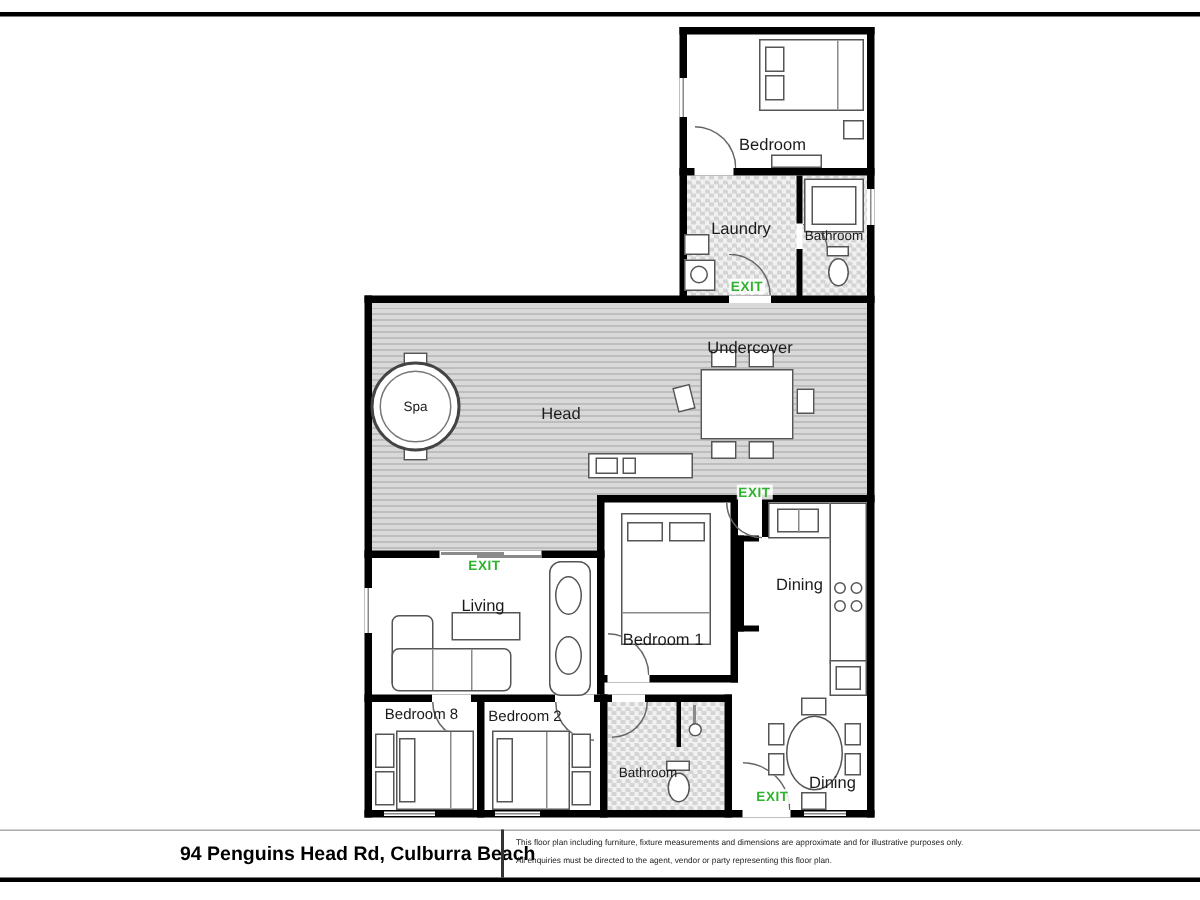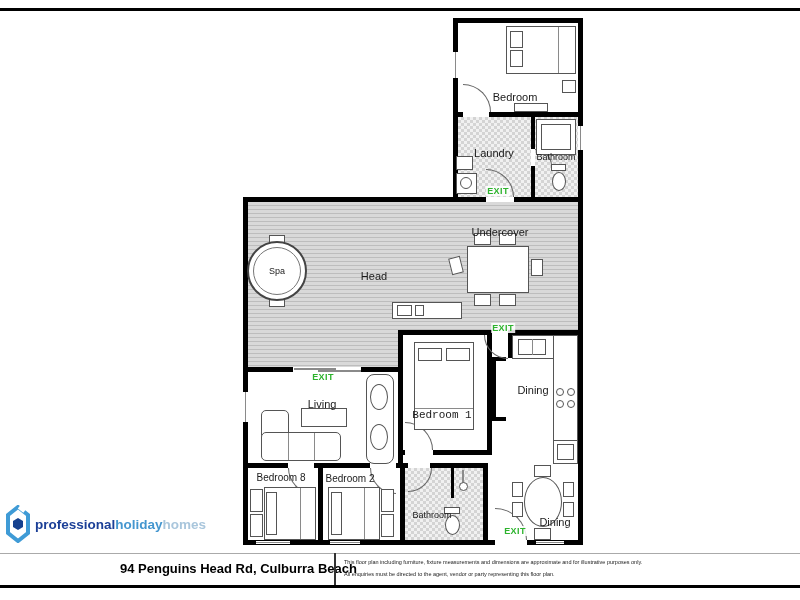--- a/index.html
+++ b/index.html
@@ -189,43 +189,33 @@
     <div class="furn" style="left:563px;top:502px;width:11px;height:15px;"></div>
     <div class="furn" style="left:524px;top:477px;width:38px;height:50px;border-radius:50%;"></div>
 
     <div class="label" style="left:515px;top:79px;margin-top:18px;">Bedroom</div>
     <div class="label" style="left:494px;top:153px;">Laundry</div>
     <div class="label sm" style="left:556px;top:157px;">Bathroom</div>
     <div class="label" style="left:500px;top:232px;">Undercover</div>
     <div class="label" style="left:374px;top:276px;">Head</div>
     <div class="label sm" style="left:277px;top:271px;">Spa</div>
     <div class="label" style="left:322px;top:404px;">Living</div>
-    <div class="label" style="left:442px;top:415px;font-family:Liberation Mono, monospace;">Bedroom 1</div>
+    <div class="label" style="left:442px;top:427px;">Bedroom 1</div>
     <div class="label" style="left:533px;top:390px;">Dining</div>
     <div class="label md" style="left:281px;top:477px;">Bedroom 8</div>
     <div class="label md" style="left:350px;top:478px;">Bedroom 2</div>
     <div class="label sm" style="left:432px;top:515px;">Bathroom</div>
     <div class="label" style="left:555px;top:522px;">Dining</div>
 
     <div class="exit" style="left:498px;top:191px;">EXIT</div>
     <div class="exit" style="left:503px;top:328px;">EXIT</div>
     <div class="exit" style="left:323px;top:377px;">EXIT</div>
     <div class="exit" style="left:515px;top:531px;">EXIT</div>
   </div>
 
-  <div class="abs" style="left:6px;top:505px;width:230px;height:42px;">
-    <svg width="24" height="38" viewBox="0 0 24 38" style="position:absolute;left:0;top:0;">
-      <polygon points="12,2 22,10 22,28 12,36 2,28 2,10" fill="none" stroke="#3f9bd6" stroke-width="4"></polygon>
-      <rect x="13" y="0" width="7" height="6" fill="#ffffff" transform="rotate(38 16 3)"></rect>
-      <polygon points="12,13 17,16 17,22 12,25 7,22 7,16" fill="#16418f"></polygon>
-    </svg>
-    <div style="position:absolute;left:29px;top:12px;font-size:13.5px;white-space:nowrap;">
-      <span class="brand-bold">professional</span><span class="brand-mid">holiday</span><span class="brand-light">homes</span>
-    </div>
-  </div>
 
   <div class="grayline" style="left:0;top:553px;width:800px;height:1px;"></div>
   <div id="prop-addr">94 Penguins Head Rd, Culburra Beach</div>
   <div class="abs" style="left:334px;top:553px;width:1.5px;height:32px;background:#333;"></div>
   <div class="disc" style="top:559px;">This floor plan including furniture, fixture measurements and dimensions are approximate and for illustrative purposes only.</div>
   <div class="disc" style="top:571px;">All enquiries must be directed to the agent, vendor or party representing this floor plan.</div>
   <div class="hline" style="left:0;top:585px;width:800px;height:3px;"></div>
 
 </div>
 

